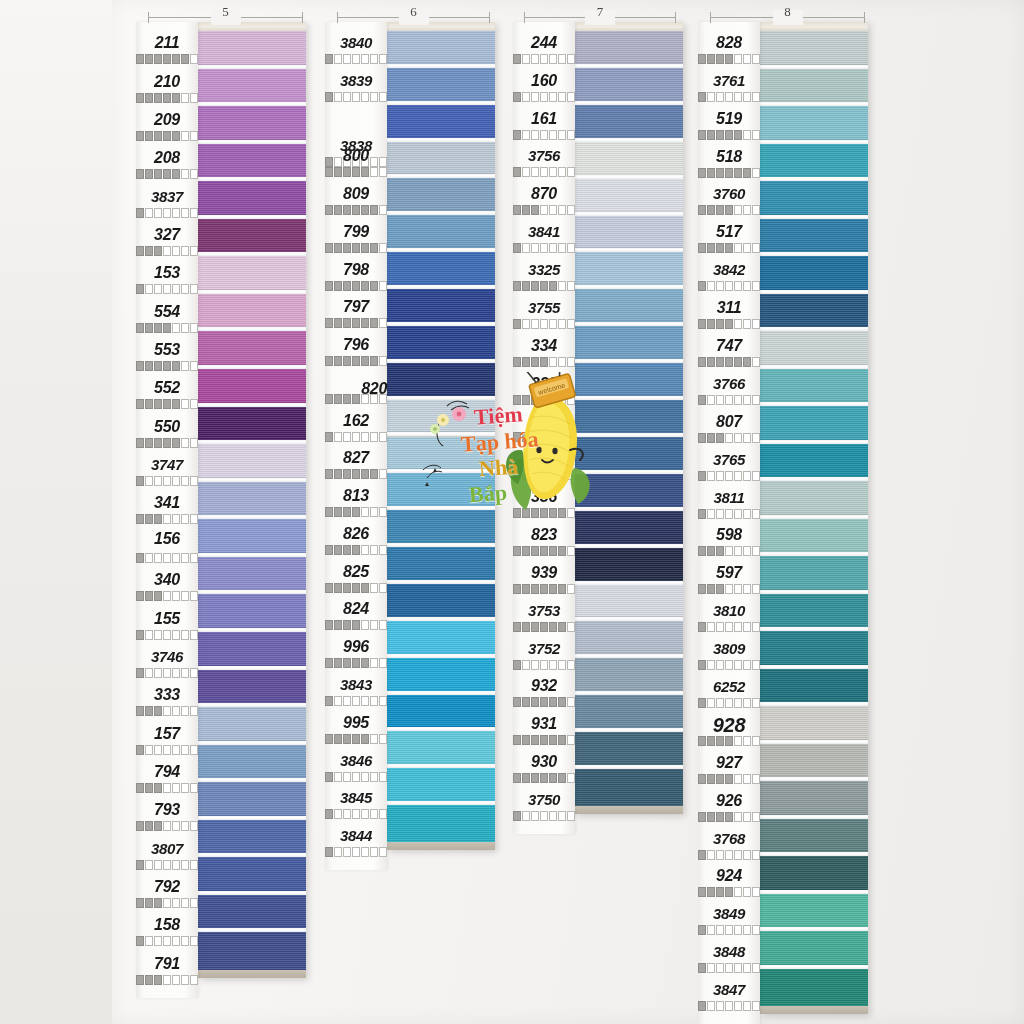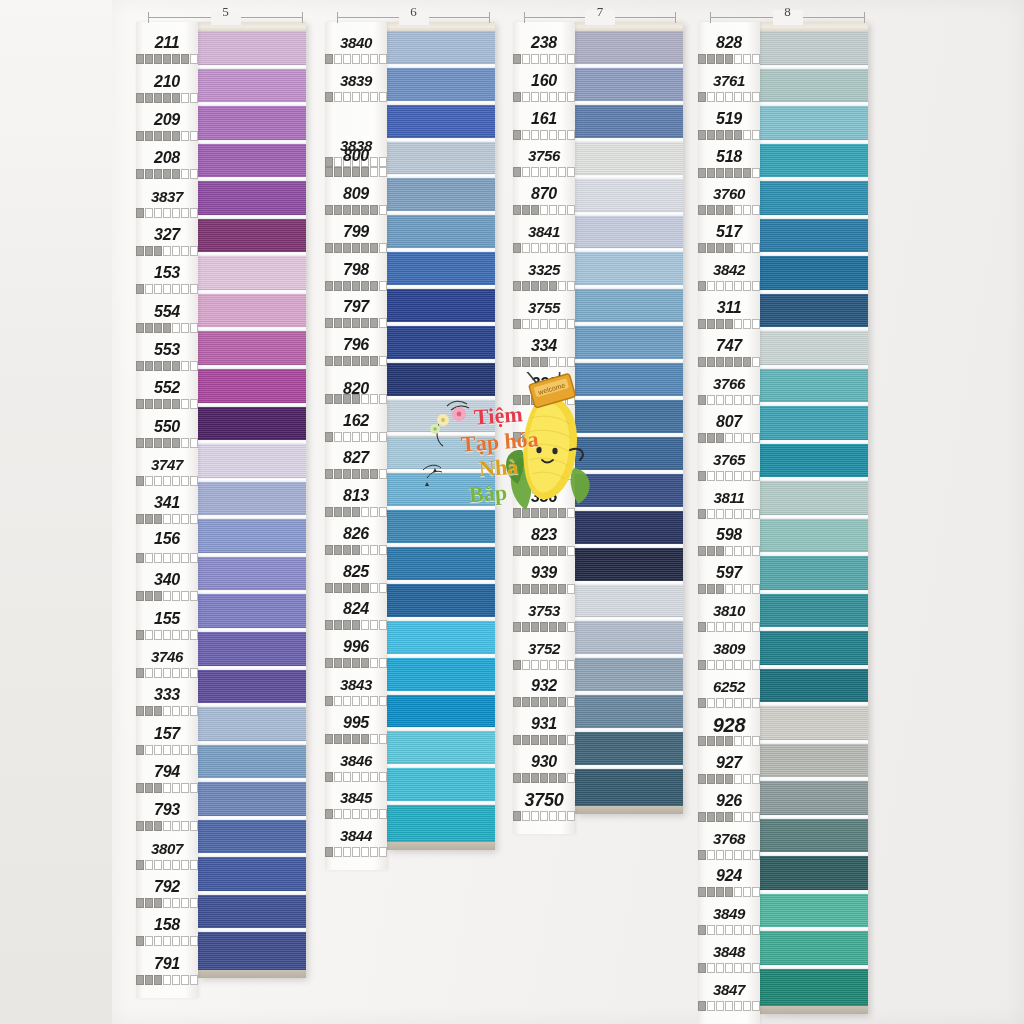--- a/index.html
+++ b/index.html
@@ -646,21 +646,21 @@
             <i class="on"></i>
             <i class="on"></i>
             <i class="on"></i>
             <i class="on"></i>
             <i class="on"></i>
             <i class="on"></i>
             <i></i>
           </div>
         </div>
         <div class="lbl" style="top: 348.955px; height: 37.7727px;">
-          <div class="code" style="font-size: 16px; top: 9px; line-height: 18px;">820</div>
+          <div class="code" style="font-size: 16px; top: 9px; line-height: 18px; text-align: right;">820</div>
           <div class="pips" style="top: 22.8864px;">
             <i class="on"></i>
             <i class="on"></i>
             <i class="on"></i>
             <i class="on"></i>
             <i></i>
             <i></i>
             <i></i>
           </div>
         </div>
@@ -882,21 +882,21 @@
   <div class="column">
     <div class="col-ruler" style="left:524px;width:152px;">
       <div class="bar"></div>
       <div class="tick-l"></div>
       <div class="tick-r"></div>
       <div class="num-bg"></div>
       <div class="num">7</div>
     </div>
     <div class="labels" style="left:513px;top:22px;width:62px;height:812px;">
         <div class="lbl" style="top: 9px; height: 37.8571px;">
-          <div class="code" style="font-size: 16px; top: 2.92857px; line-height: 18px;">238</div>
+          <div class="code" style="font-size: 16px; top: 2.92857px; line-height: 18px;">244</div>
           <div class="pips" style="top: 22.9286px;">
             <i class="on"></i>
             <i></i>
             <i></i>
             <i></i>
             <i></i>
             <i></i>
             <i></i>
           </div>
         </div>
@@ -1122,21 +1122,21 @@
             <i class="on"></i>
             <i class="on"></i>
             <i class="on"></i>
             <i class="on"></i>
             <i class="on"></i>
             <i class="on"></i>
             <i></i>
           </div>
         </div>
         <div class="lbl" style="top: 766.143px; height: 37.8571px;">
-          <div class="code" style="font-size: 18px; top: 2.92857px; line-height: 18px;">3750</div>
+          <div class="code" style="font-size: 15px; top: 2.92857px; line-height: 18px;">3750</div>
           <div class="pips" style="top: 22.9286px;">
             <i class="on"></i>
             <i></i>
             <i></i>
             <i></i>
             <i></i>
             <i></i>
             <i></i>
           </div>
         </div>

